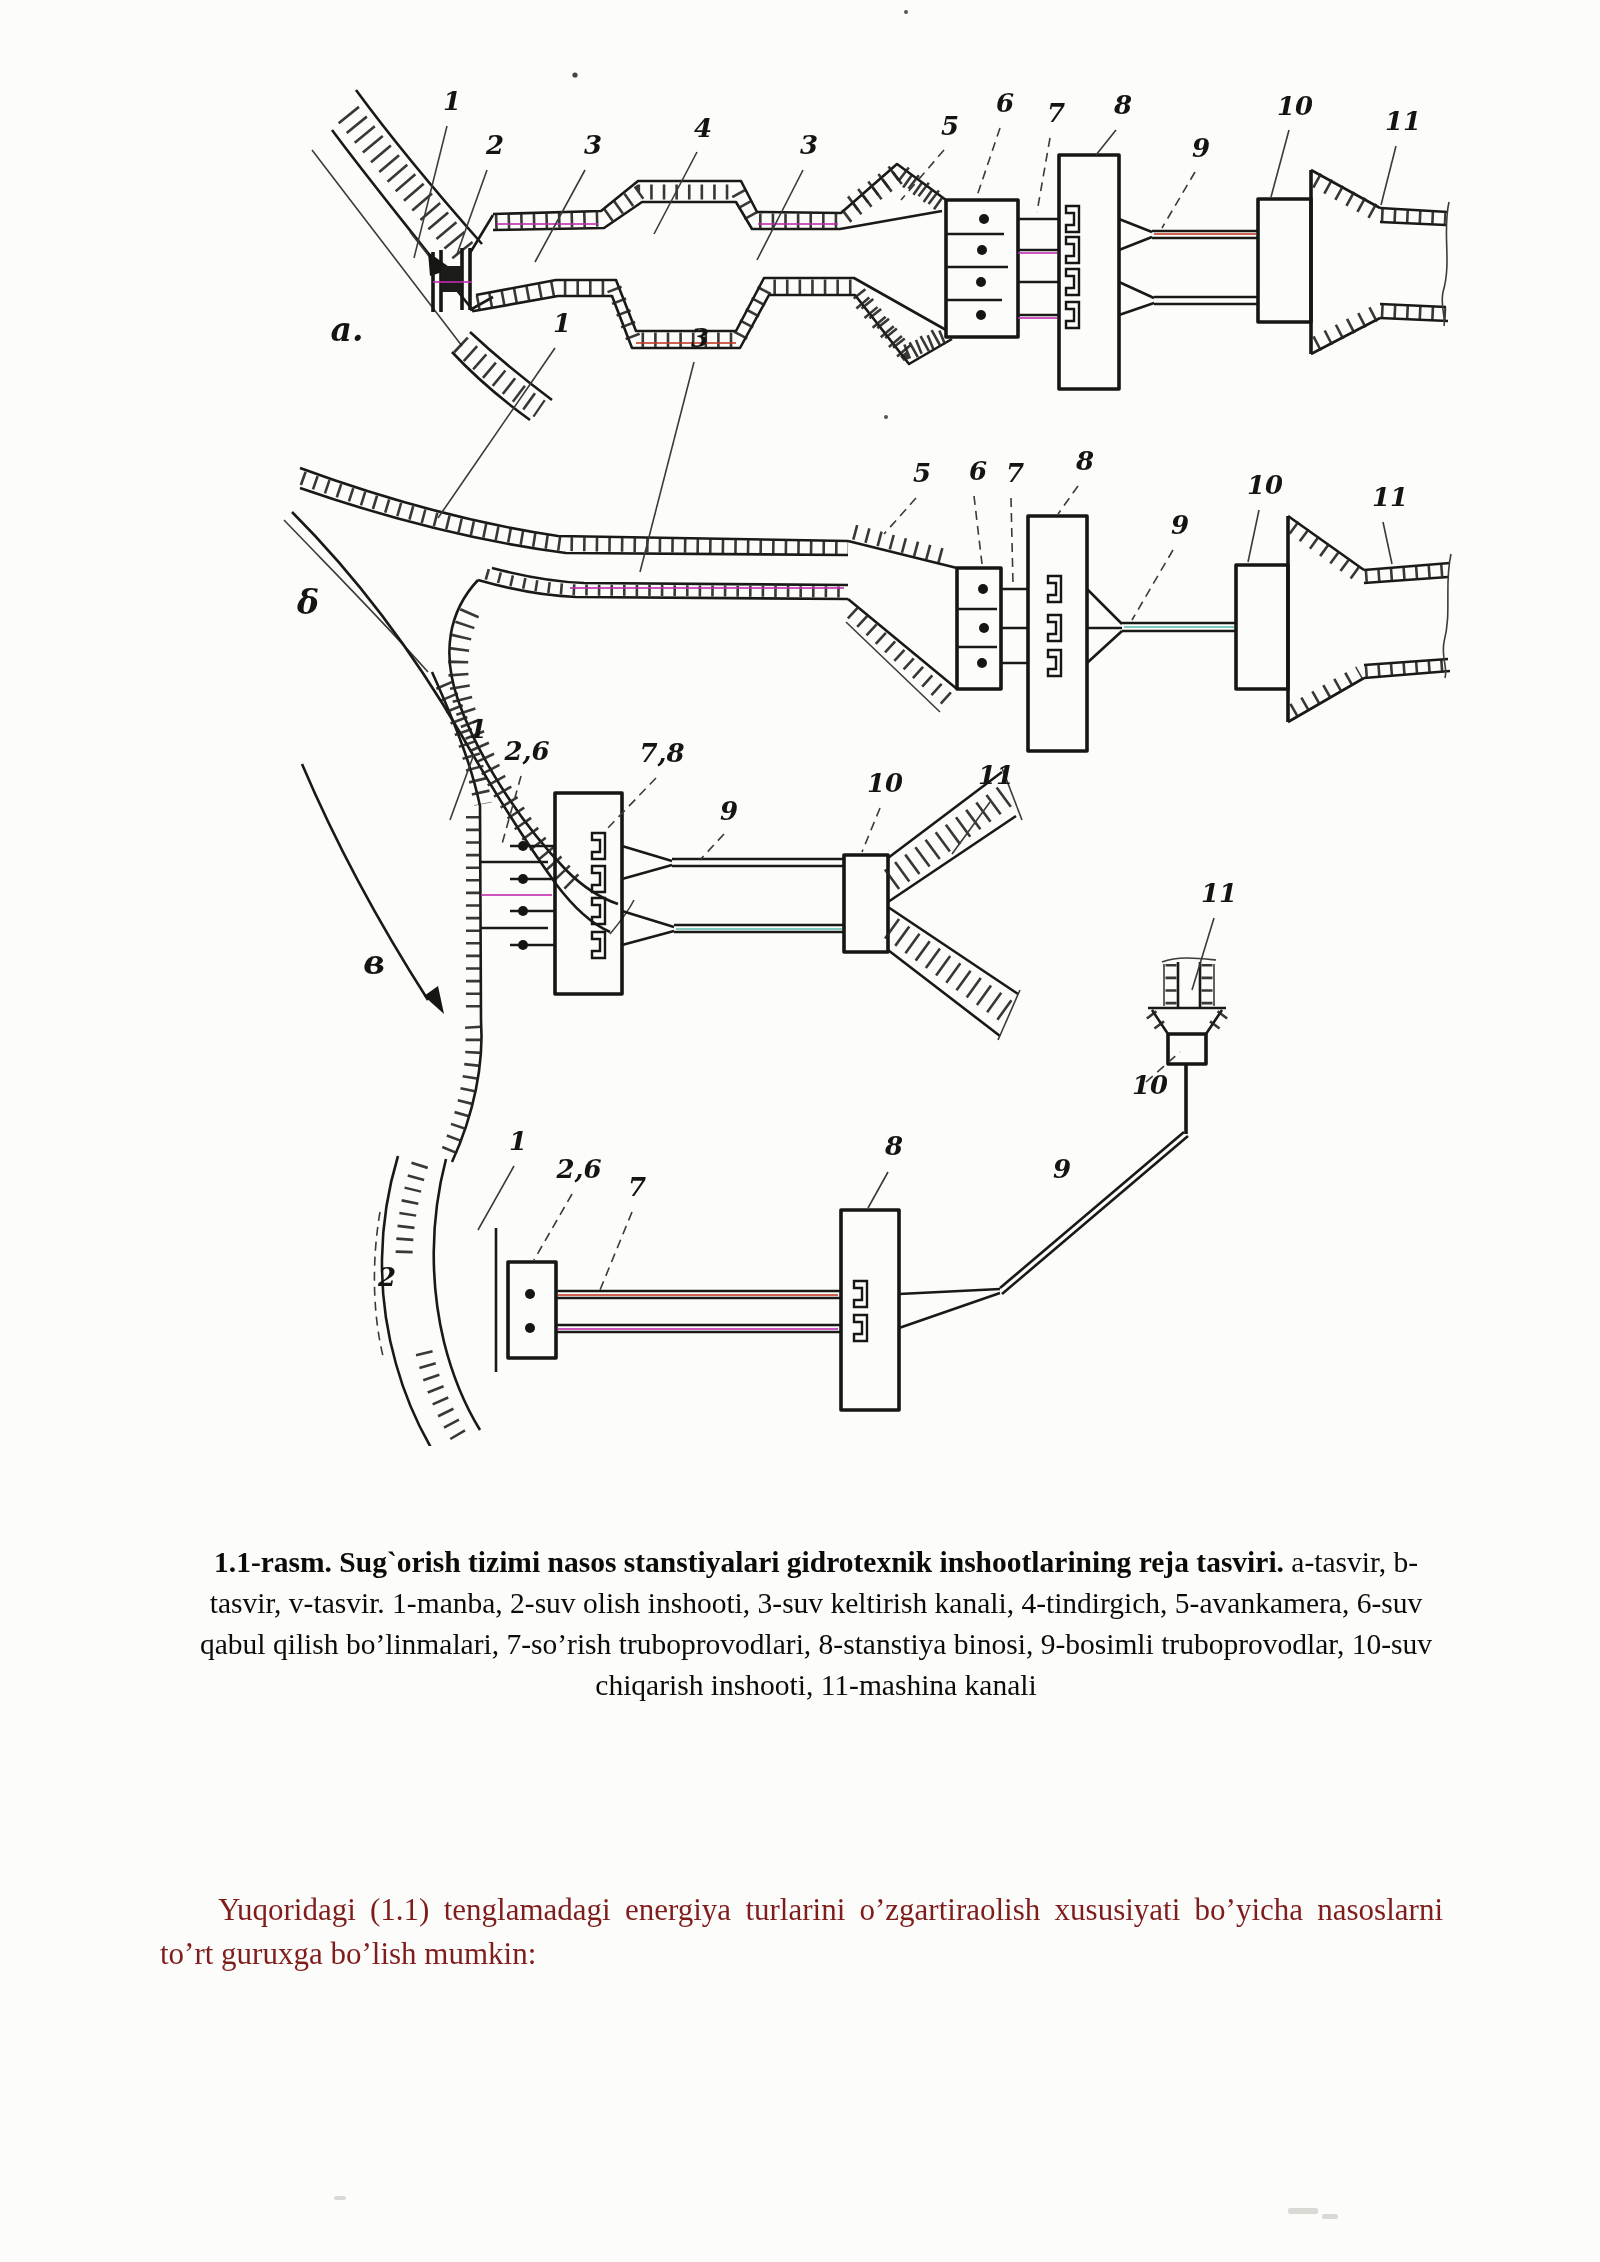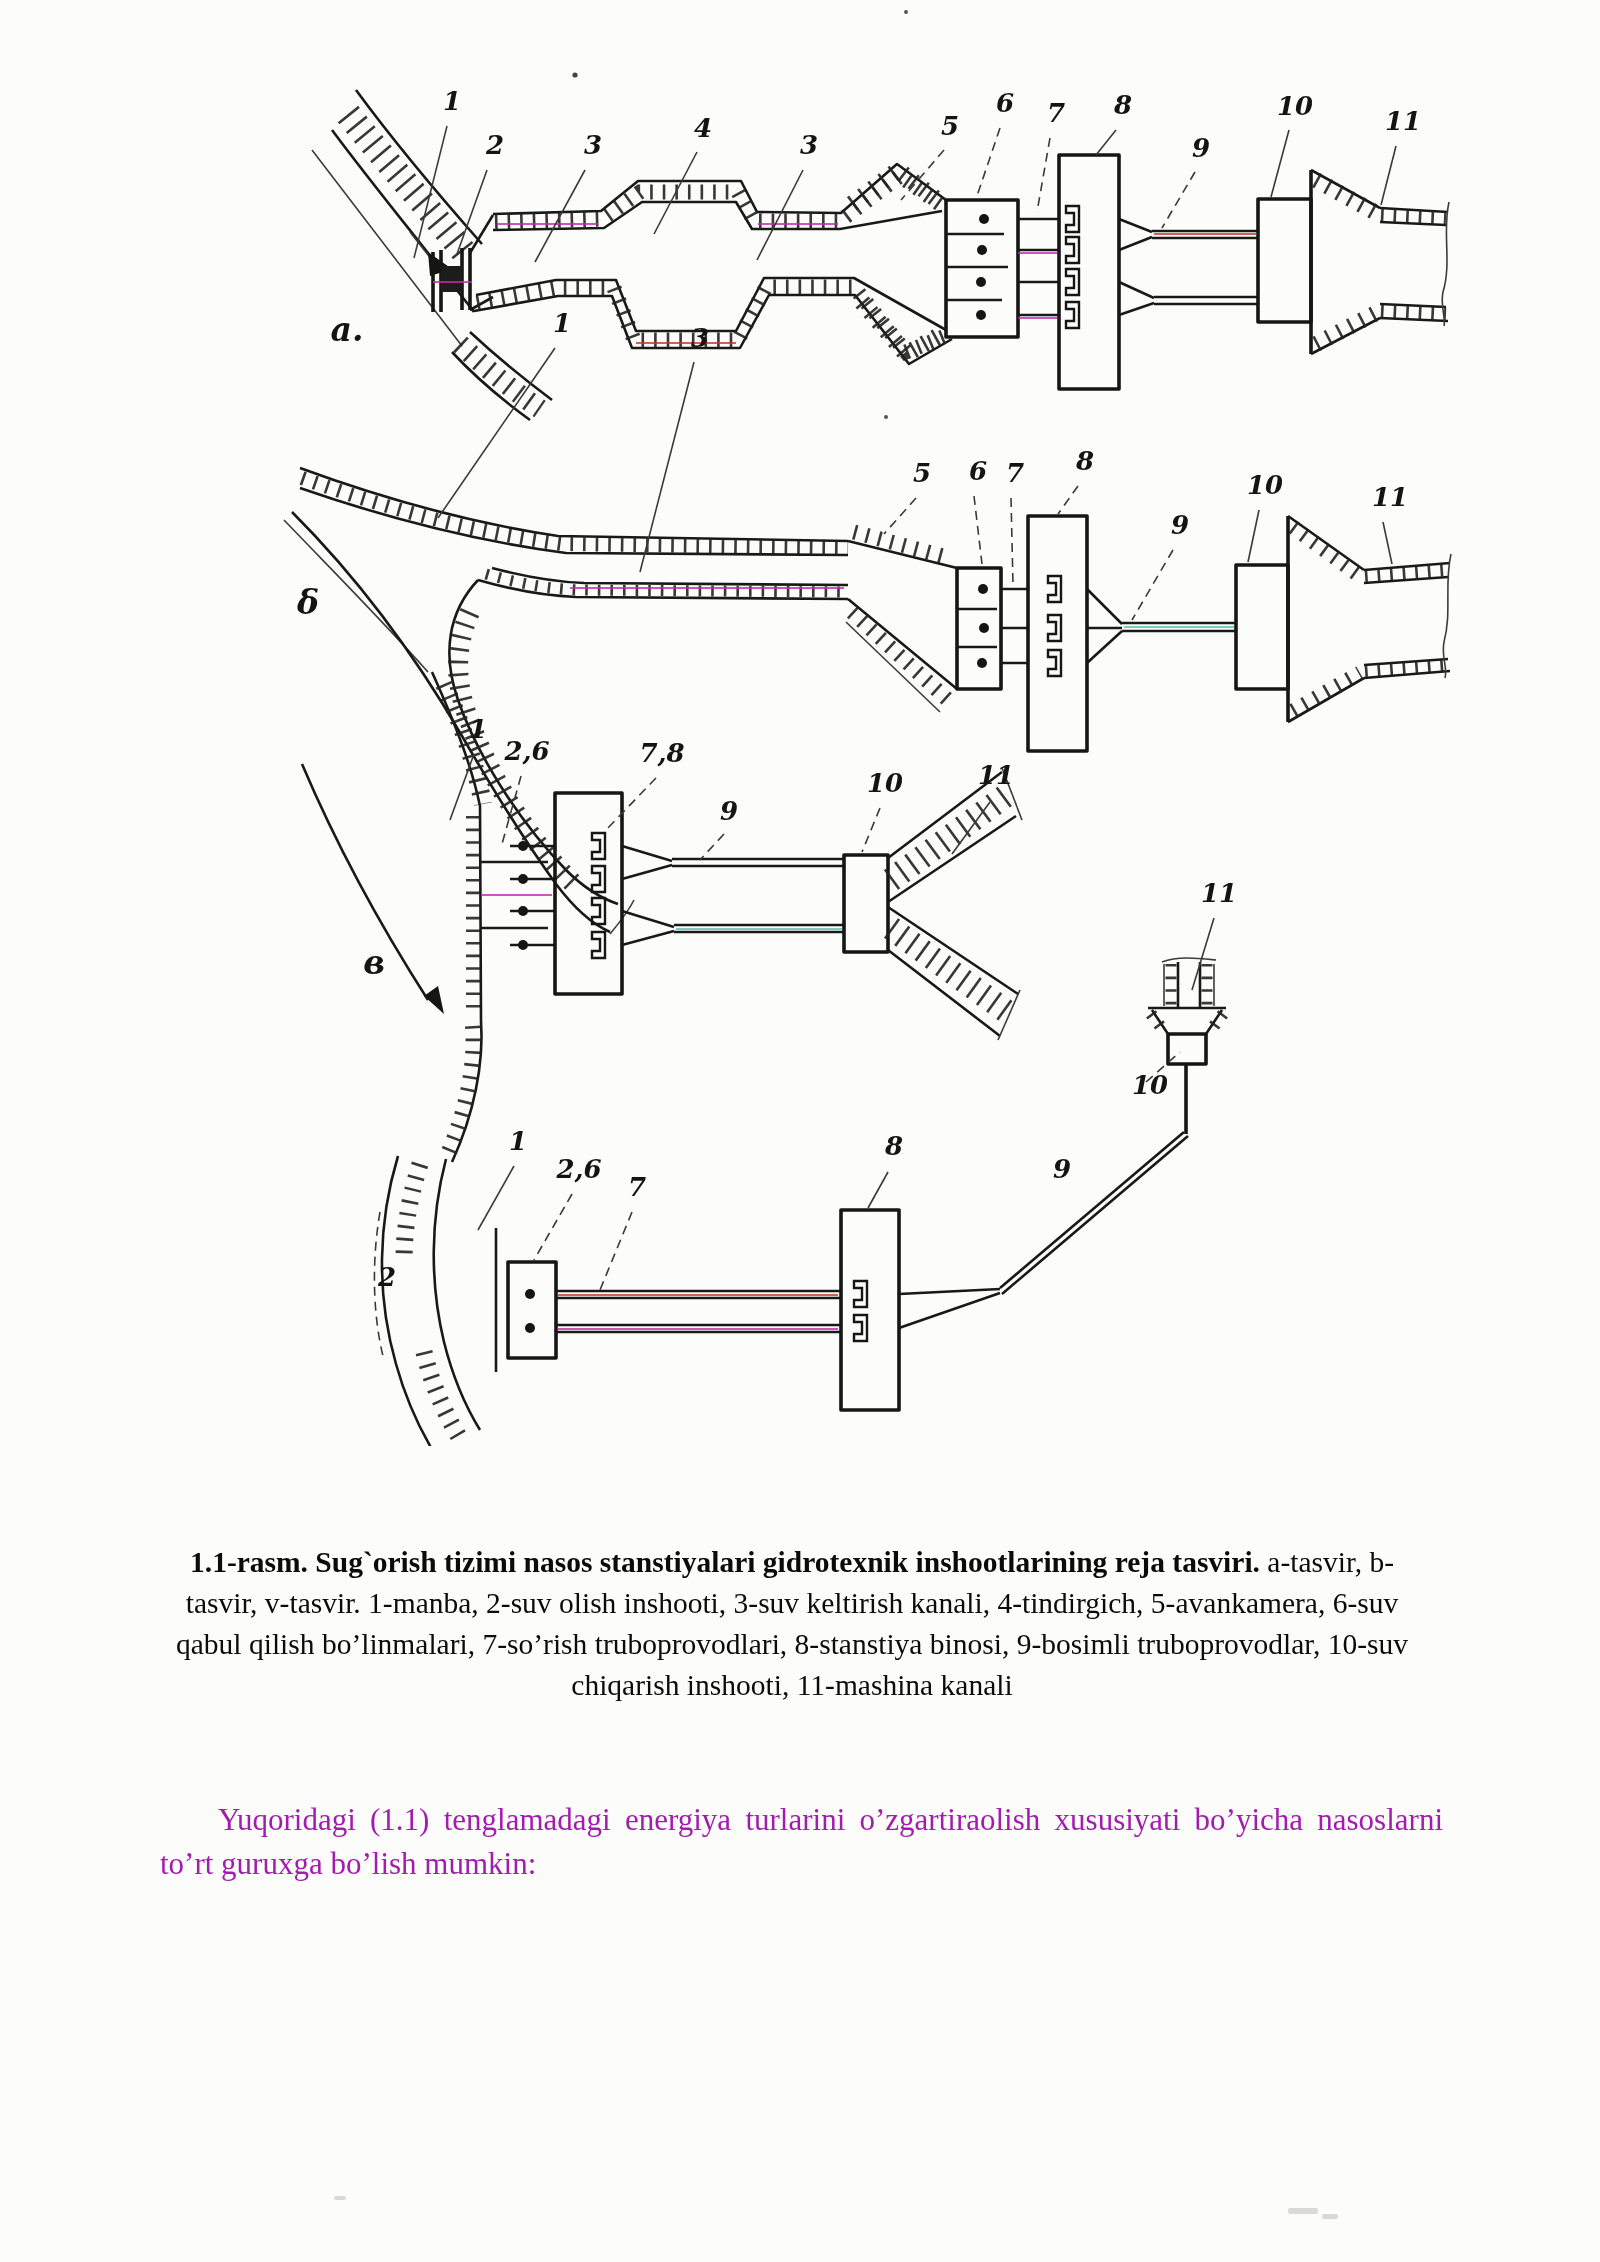--- a/index.html
+++ b/index.html
@@ -21,28 +21,28 @@
   .mg{fill:none;stroke:#c12bb0;stroke-width:2;opacity:.8;}
   .rd{fill:none;stroke:#c23a26;stroke-width:1.8;opacity:.8;}
   .cy{fill:none;stroke:#2aa896;stroke-width:1.8;opacity:.6;}
   .pp{fill:none;stroke:#161614;stroke-width:2.4;}
   .dot{fill:#151513;}
   .arr{fill:#151513;}
   .num-label{font:italic 700 26px "DejaVu Serif",serif;fill:#141412;text-anchor:middle;}
   .panel-letter{font:italic 700 33px "DejaVu Serif",serif;fill:#141412;text-anchor:middle;}
   
   #caption{
-    position:absolute;left:172px;top:1542px;width:1240px;
+    position:absolute;left:196px;top:1542px;width:1240px;
     font-size:29.5px;line-height:41px;text-align:center;color:#0b0b09;
   }
   #caption .cap-bold{font-weight:bold;}
   
   #body-text{
-    position:absolute;left:160px;top:1798px;width:1283px;
-    font-size:31px;line-height:44px;text-align:justify;color:#a21caf;
+    position:absolute;left:160px;top:1888px;width:1283px;
+    font-size:31px;line-height:44px;text-align:justify;color:#7f1d1d;
   }
   #body-text p{margin:0;text-indent:58px;}
   .smudge{position:absolute;background:#8a8a82;opacity:.3;border-radius:2px;}
 </style>
 </head>
 <body>
 
 <svg id="figure-svg" width="1600" height="1446" viewBox="0 88 1600 1446" xmlns="http://www.w3.org/2000/svg">
   <defs>
     <path id="pump" d="M0 0 h13 v26 h-13 v-7 h8 v-12 h-8 z" class="pp"></path>

